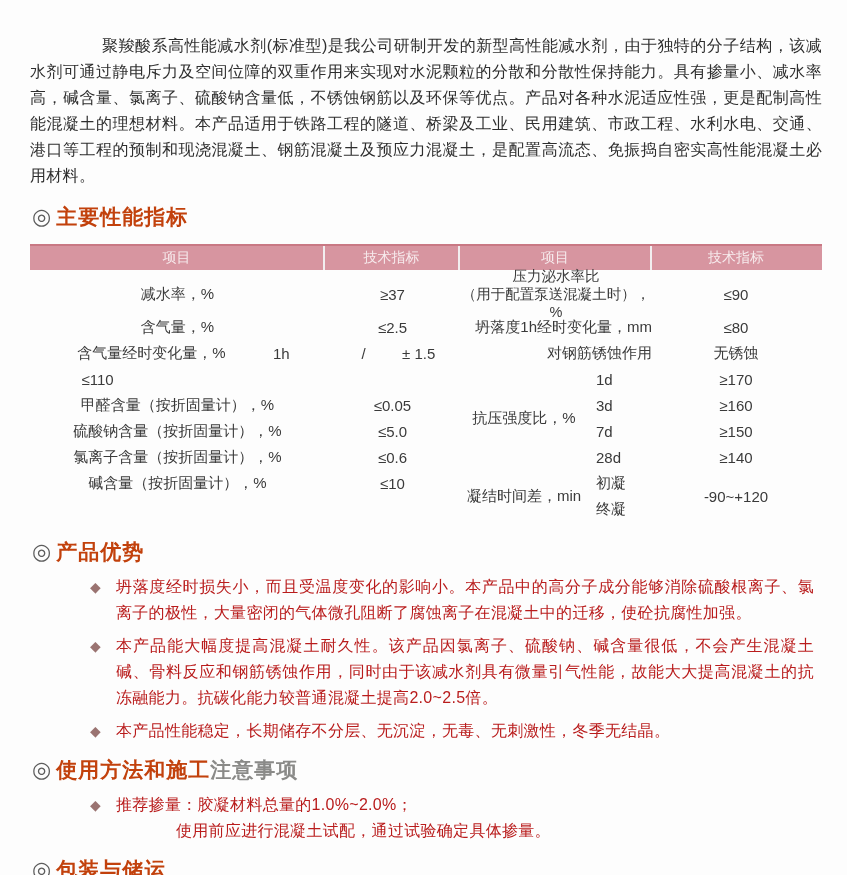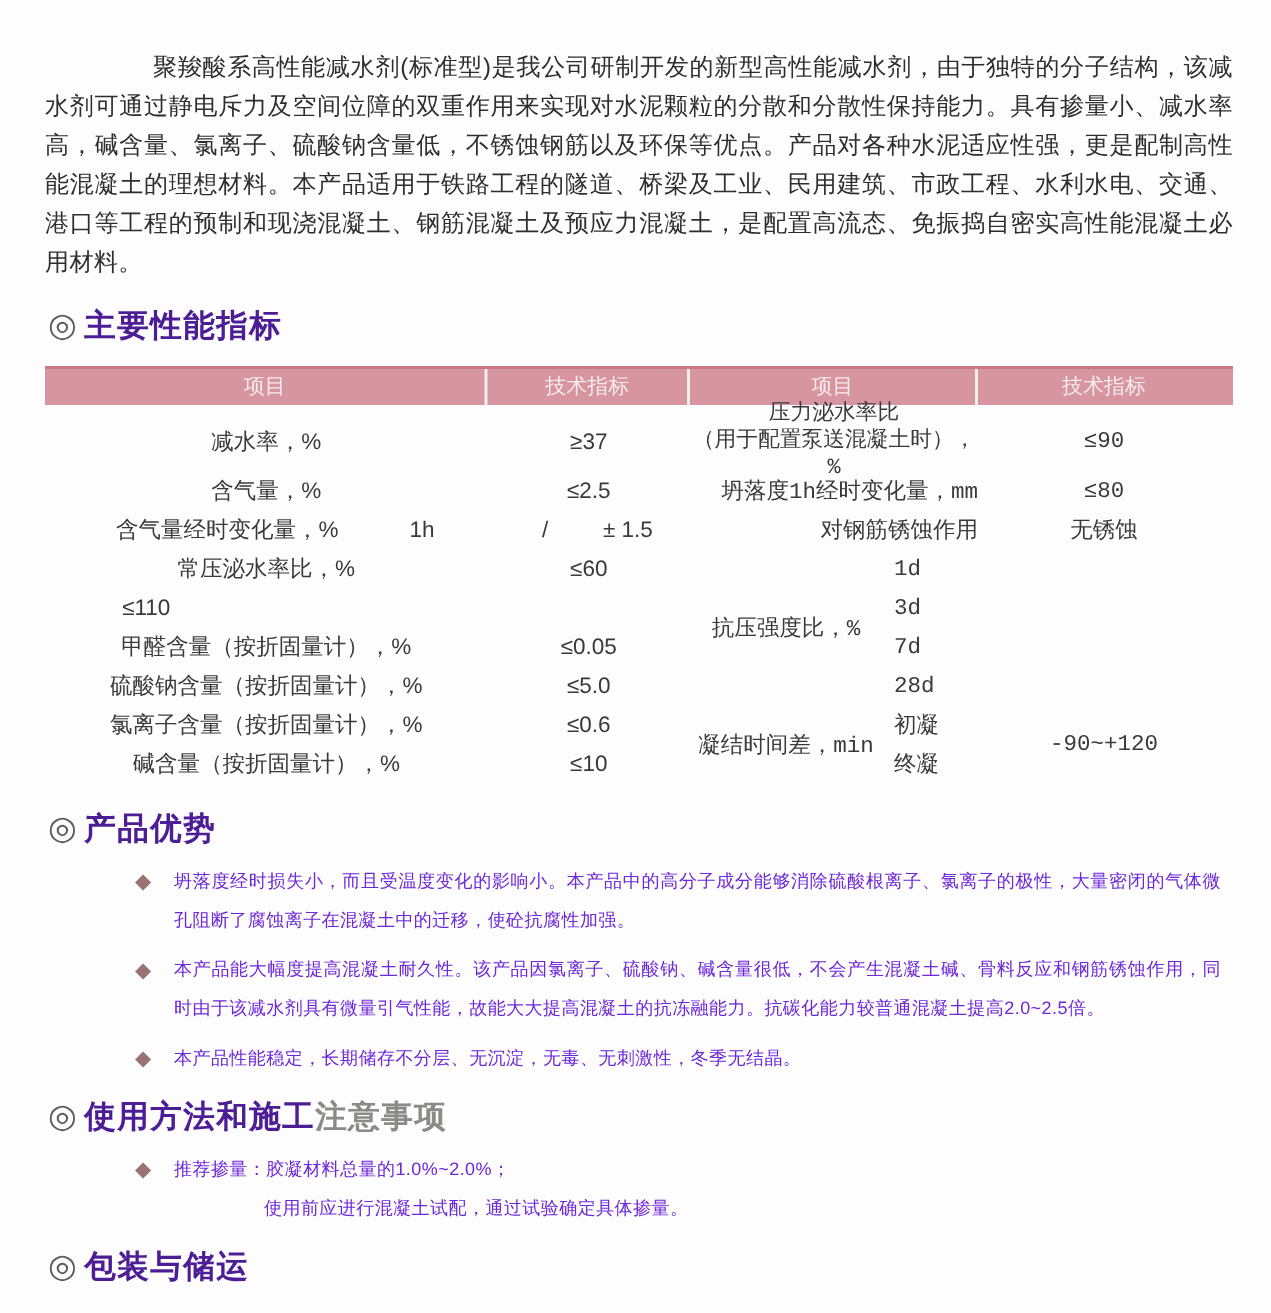--- a/index.html
+++ b/index.html
@@ -8,34 +8,34 @@
   .page { width:847px; height:875px; padding:33px 25px 0 30px; background:#fdfdfd; }
 
   
   .intro { font-size:16px; line-height:26px; color:#2e2e2e; text-indent:72px;
     letter-spacing:0.3px; text-align:justify; }
 
   
   .sec-head { display:flex; align-items:center; font-size:21px; font-weight:bold;
     letter-spacing:1px; margin:14px 0 0 2px; }
   .sec-marker { color:#5d5d5d; font-weight:normal; font-size:22px; margin-right:4px; }
-  .sec-title { color:#4c1d95; }
+  .sec-title { color:#c2410c; }
   .sec-title-gray { color:#8a8a88; }
 
   
   .perf-table { margin-top:13px; width:792px; font-size:15px; color:#3a3a3a; }
   .thead { display:flex; height:26px; background:#d795a0; border-top:2px solid #c97984; }
   .th { color:#f7ebed; font-size:14px; display:flex; align-items:center; justify-content:center; }
   .th1 { width:295px; border-right:2px solid #f2eef0; }
   .th2 { width:135px; border-right:2px solid #f2eef0; }
   .th3 { width:192px; border-right:2px solid #f2eef0; }
   .th4 { width:168px; }
   .tbody { display:flex; padding-top:4px; }
   .col-left { width:430px; }
-  .col-right { width:362px;font-family:Liberation Mono, monospace; }
+  .col-right { width:362px; }
   .lrow { display:flex; align-items:center; height:26px; }
   .lrow.tall { height:40px; }
   .lrow .lbl { width:295px; text-align:center; }
   .lrow .val { width:135px; text-align:center; }
   .lbl-split { width:295px; display:flex; align-items:center; }
   .lbl-split .lbl-text { flex:1; text-align:center; }
   .lbl-split .lbl-time { width:52px; text-align:left; }
   .val-split { width:135px; display:flex; align-items:center; }
   .val-split .slash { flex:1; text-align:center; }
   .val-split .vright { width:58px; text-align:left; }
@@ -51,21 +51,21 @@
   .grp-vals { width:168px; }
   .grp-val { height:26px; display:flex; align-items:center; justify-content:center; }
   .grp-vals.single { display:flex; align-items:center; justify-content:center; }
   .grp-strength { height:104px; }
   .grp-setting { height:52px; }
 
   
   .bullets { margin-top:8px; }
   .bullet-item { display:flex; margin:5px 0 7px 0; }
   .diamond { width:26px; margin-left:60px; color:#9a7371; font-size:14px; line-height:26px; flex-shrink:0; }
-  .btext { flex:1; font-size:12px; line-height:26px; color:#6d28d9; text-align:justify; letter-spacing:0.3px; padding-right:8px; }
+  .btext { flex:1; font-size:16px; line-height:26px; color:#b91c1c; text-align:justify; letter-spacing:0.3px; padding-right:8px; }
   .usage-line { display:flex;flex-direction:column; }
   .usage-note { margin-left:60px; }
 </style>
 </head>
 <body>
 
 <div class="page">
 
   <p class="intro">聚羧酸系高性能减水剂(标准型)是我公司研制开发的新型高性能减水剂，由于独特的分子结构，该减水剂可通过静电斥力及空间位障的双重作用来实现对水泥颗粒的分散和分散性保持能力。具有掺量小、减水率高，碱含量、氯离子、硫酸钠含量低，不锈蚀钢筋以及环保等优点。产品对各种水泥适应性强，更是配制高性能混凝土的理想材料。本产品适用于铁路工程的隧道、桥梁及工业、民用建筑、市政工程、水利水电、交通、港口等工程的预制和现浇混凝土、钢筋混凝土及预应力混凝土，是配置高流态、免振捣自密实高性能混凝土必用材料。</p>
 
@@ -96,24 +96,20 @@
           <span class="lbl-split">
             <span class="lbl-text">含气量经时变化量，%</span>
             <span class="lbl-time">1h</span>
           </span>
           <span class="val-split">
             <span class="slash">/</span>
             <span class="vright">± 1.5</span>
           </span>
         </div>
         <div class="lrow">
-          <span class="lbl">常压泌水率比，%</span>
-          <span class="val">≤60</span>
-        </div>
-        <div class="lrow">
           <span class="val">≤110</span>
         </div>
         <div class="lrow">
           <span class="lbl">甲醛含量（按折固量计），%</span>
           <span class="val">≤0.05</span>
         </div>
         <div class="lrow">
           <span class="lbl">硫酸钠含量（按折固量计），%</span>
           <span class="val">≤5.0</span>
         </div>
@@ -145,20 +141,26 @@
         </div>
 
         <div class="grp grp-strength">
           <div class="grp-main">抗压强度比，%</div>
           <div class="grp-ages">
             <div class="grp-age">1d</div>
             <div class="grp-age">3d</div>
             <div class="grp-age">7d</div>
             <div class="grp-age">28d</div>
           </div>
+          <div class="grp-vals">
+            <div class="grp-val">≥170</div>
+            <div class="grp-val">≥160</div>
+            <div class="grp-val">≥150</div>
+            <div class="grp-val">≥140</div>
+          </div>
         </div>
 
         <div class="grp grp-setting">
           <div class="grp-main">凝结时间差，min</div>
           <div class="grp-ages">
             <div class="grp-age">初凝</div>
             <div class="grp-age">终凝</div>
           </div>
           <div class="grp-vals single">-90~+120</div>
         </div>

